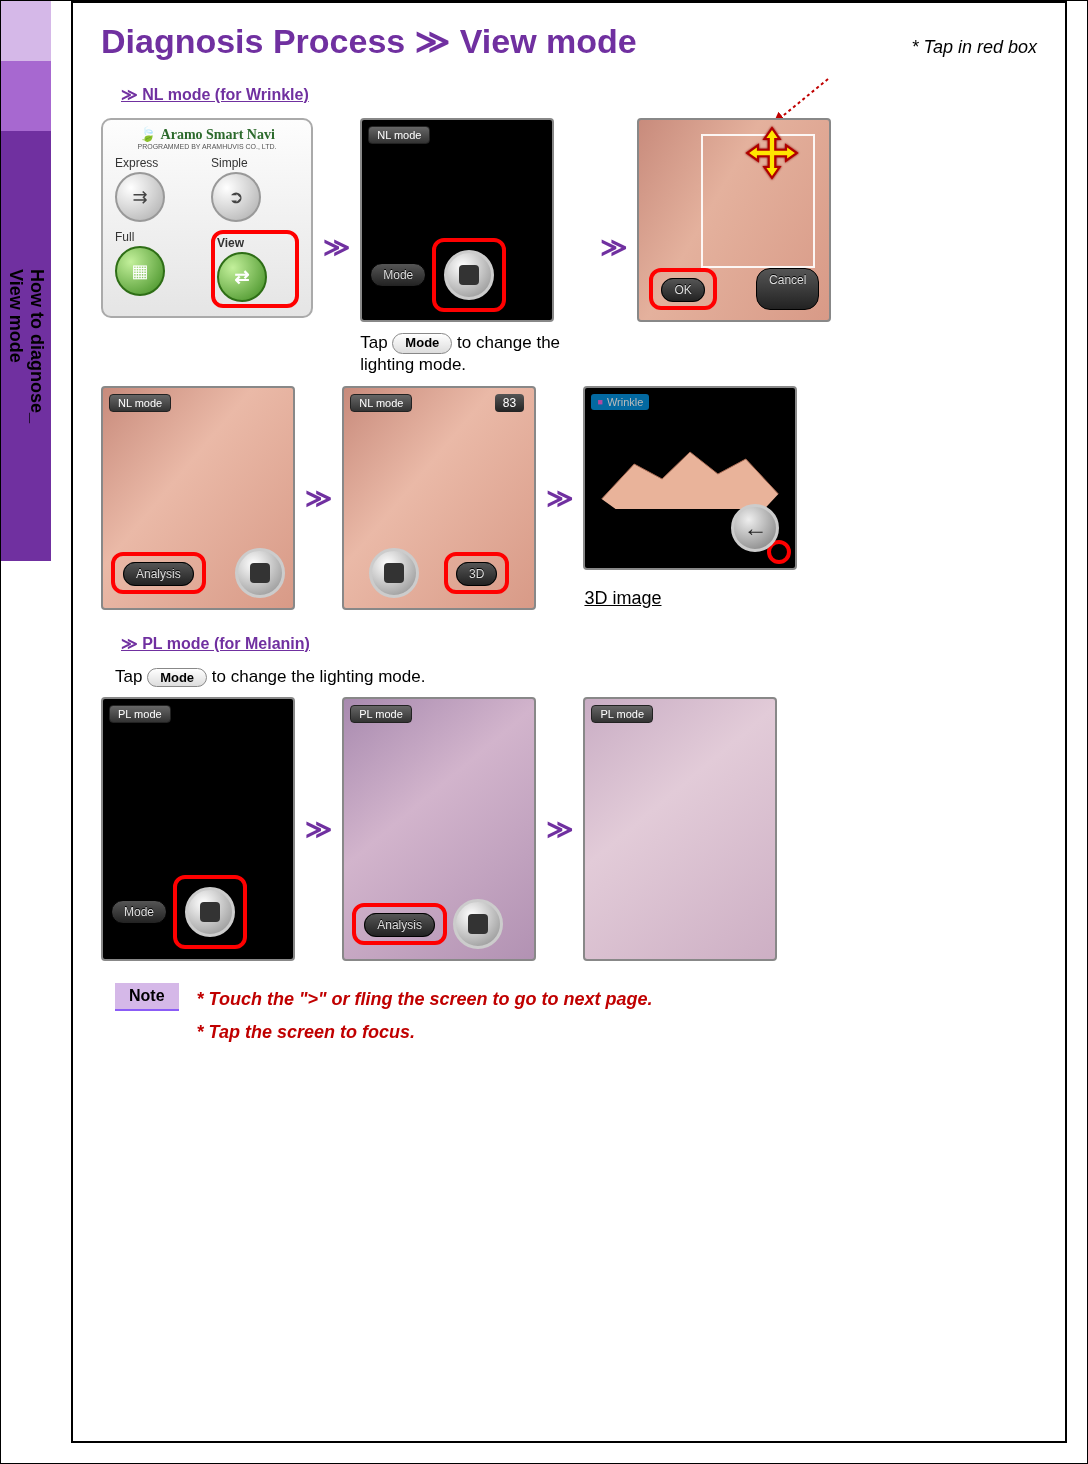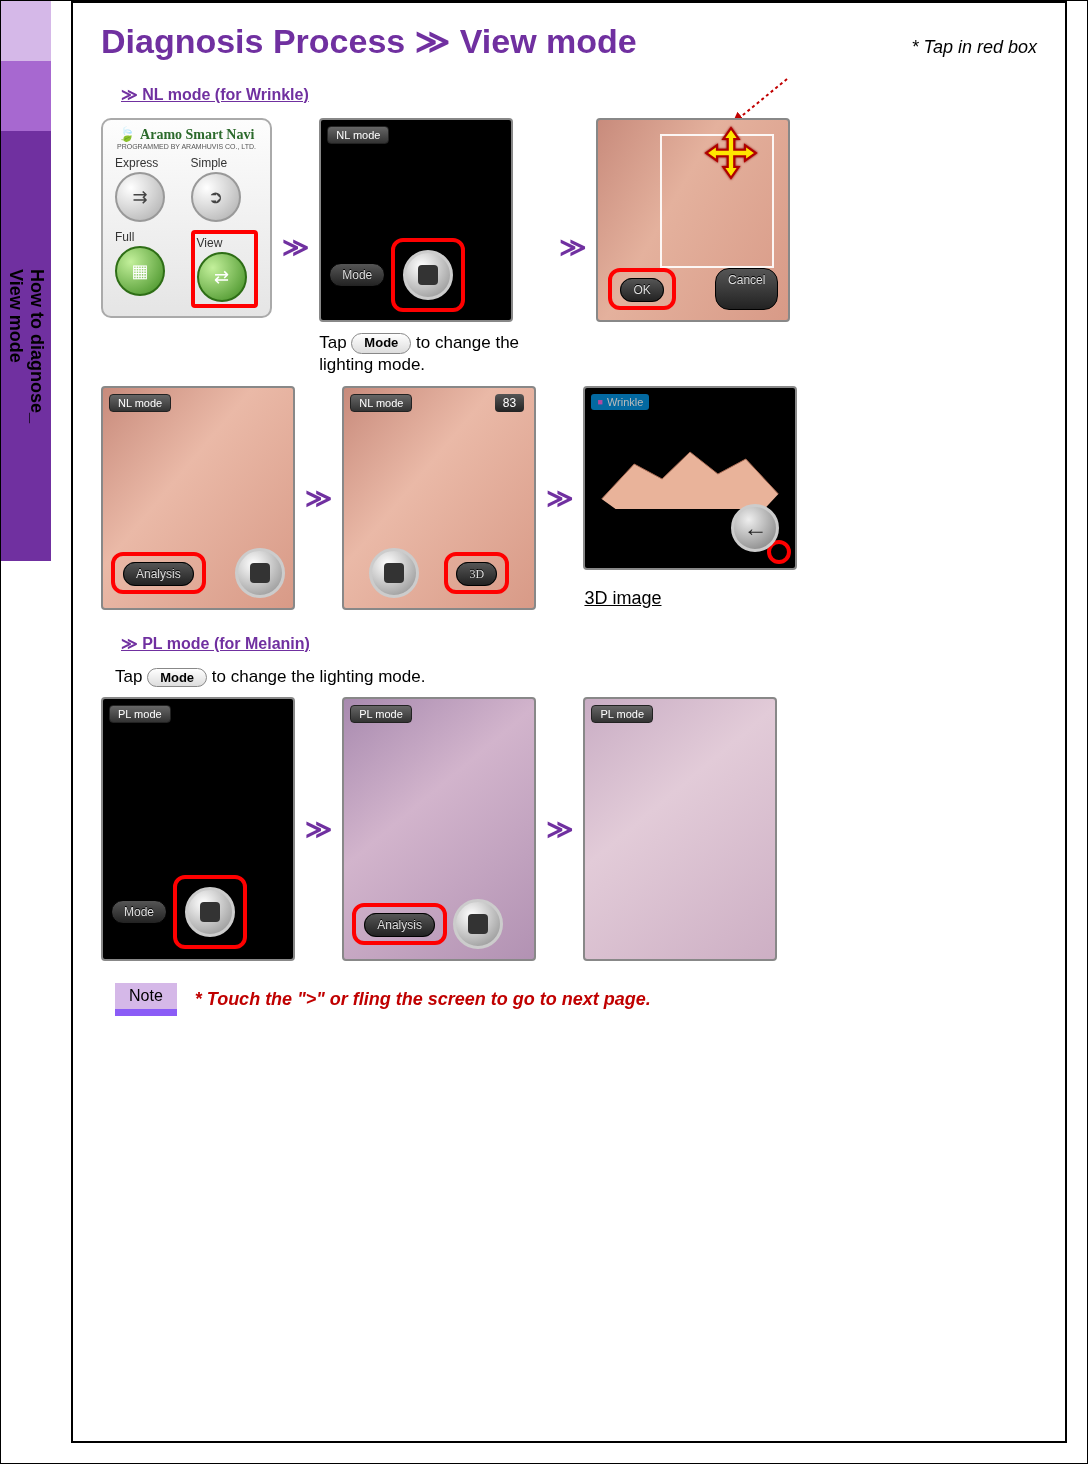--- a/index.html
+++ b/index.html
@@ -44,29 +44,29 @@
   .tap-note { font-style: italic; font-size:18px; }
   .section-h { color:#7030a0; font-size:16px; font-weight:bold; text-decoration: underline; margin: 24px 0 14px 20px;}
   .row { display:flex; align-items:flex-start; gap:10px; margin: 10px 0 4px 0; }
   .chev { color:#7030a0; font-size:26px; font-weight:bold; align-self:center; }
   .screenshot {
     border: 2px solid #888;
     background:#000;
     position: relative;
     border-radius: 4px;
   }
-  .ss-app { width:171px; height:200px; background:linear-gradient(#fdfdfd,#e5e5e5); border:2px solid #aaa; border-radius:10px; display:flex; flex-direction:column; align-items:center; padding:6px; box-sizing:border-box;}
+  .ss-app { width:212px; height:200px; background:linear-gradient(#fdfdfd,#e5e5e5); border:2px solid #aaa; border-radius:10px; display:flex; flex-direction:column; align-items:center; padding:6px; box-sizing:border-box;}
   .app-head { font-family: Georgia, serif; font-weight:bold; color:#2c6a2c; font-size:14px;}
   .app-sub { font-size:7px; color:#555; margin-bottom:6px;}
   .app-grid { display:grid; grid-template-columns:1fr 1fr; gap:8px; width:100%; padding:0 6px; box-sizing:border-box;}
   .app-btn { display:flex; flex-direction:column; align-items:flex-start; gap:2px;}
   .app-btn .circ { width:46px; height:46px; border-radius:50%; background: radial-gradient(circle at 30% 30%, #fff, #aaa); border:2px solid #999; display:flex; align-items:center; justify-content:center; font-size:18px; color:#444;}
   .app-btn.green .circ { background: radial-gradient(circle at 30% 30%, #c3f09b, #3c8a1e); color:#fff; border-color:#2e6e16;}
   .app-btn .lbl { font-size:12px; color:#333; }
-  .view-highlight { border:4px solid red; border-radius:4px; padding:2px;}
+  .view-highlight { border:4px solid red; border-radius:12px; padding:2px;font-weight:bold;}
   .ss1 { width:190px; height:200px; }
   .ss1 .nl-badge, .mode-badge-small { position:absolute; top:6px; left:6px; background:linear-gradient(#666,#333); color:#fff; font-size:11px; padding:2px 8px; border-radius:4px; border:1px solid #222;}
   .ss1 .mode-group { position:absolute; bottom:8px; left:8px; display:flex; align-items:center; gap:6px;}
   .pill-btn { background:linear-gradient(#555,#222); color:#ddd; font-size:12px; padding:4px 12px; border-radius:14px; border:1px solid #000; text-shadow:0 -1px #000;}
   .shutter { width:44px; height:44px; border-radius:50%; background:radial-gradient(circle at 35% 30%,#fff,#888); border:3px solid #ccc; display:flex; align-items:center; justify-content:center;}
   .shutter .inner{ width:20px; height:20px; background:#333; border-radius:4px; }
   .red-ring { border:4px solid red; border-radius:12px; padding:8px;}
   .ss2 { width:190px; height:200px; background:linear-gradient(120deg,#c88b7c,#e4b19d 40%,#d89a87); }
   .ss2 .whitebox { position:absolute; top:14px; right:14px; width:110px; height:130px; border:2px solid rgba(255,255,255,0.9);}
   .move-cross { position:absolute; top:6px; right:30px; width:54px; height:54px; }
@@ -85,21 +85,21 @@
   .ss-3d .surf { position:absolute; left:12px; right:12px; top:46px; height:80px; }
   .ss-3d .surf svg{ width:100%; height:100%;}
   .ss-3d .back-btn { position:absolute; bottom:8px; right:8px; width:42px; height:42px; border-radius:50%; background:radial-gradient(circle at 35% 30%,#eee,#777); border:3px solid #ccc; display:flex; align-items:center; justify-content:center; font-size:24px; color:#222;}
   .caption-3d { font-size:18px; margin:18px 0 0 1px;text-decoration:underline; }
   .pl-row .screenshot{ width:190px; height:260px; }
   .pl1 { background:#000;}
   .pl-skin { background:linear-gradient(140deg,#a88aaf,#d2b4cc 40%,#b292b3); }
   .pl2-skin { background:linear-gradient(140deg,#c9adc4,#e2cbd8 40%,#cdafc4);}
   .pl-row .bottom-bar { position:absolute; bottom:10px; left:8px; display:flex; align-items:center; gap:6px;}
   .note-row { display:flex; align-items:flex-start; gap:18px; margin-top:22px; margin-left:14px;}
-  .note-badge { background:#d5b8e8; border-bottom:7px solid #8b5cf6; padding:4px 14px; font-weight:normal; font-size:16px; height:fit-content;}
+  .note-badge { background:#d5b8e8; border-bottom:2px solid #8b5cf6; padding:4px 14px; font-weight:bold; font-size:16px; height:fit-content;}
   .note-text { color:#c00000; font-weight:bold; font-style:italic; font-size:18px; line-height:1.8;}
   .col { display:flex; flex-direction:column; align-items:flex-start;}
   .leaf-icon::before{ content:"\1F343"; margin-right:4px; font-style:normal;}
 </style>
 </head>
 <body>
 
 <div class="page">
 
   <div class="side-tabs">
@@ -205,21 +205,21 @@
               <span class="inner"></span>
             </span>
         </div>
       </div>
 
       <span class="chev">≫</span>
 
       <div class="screenshot ss skin">
         <div class="mode-badge-small">NL mode</div>
         <div class="score">83</div>
-        <div class="bottom-bar" style="justify-content:center; gap:25px;font-family:Liberation Serif, serif;">
+        <div class="bottom-bar" style="justify-content:center; gap:25px;">
           <span class="shutter">
               <span class="inner"></span>
             </span>
           <span class="red-ring"><span class="pill-btn">3D</span></span>
         </div>
       </div>
 
       <span class="chev">≫</span>
 
       <div class="col">
@@ -276,17 +276,18 @@
 
       <div class="screenshot pl2-skin">
         <div class="mode-badge-small">PL mode</div>
       </div>
     </div>
 
     <div class="note-row">
       <div class="note-badge">Note</div>
       <div class="note-text">
         <div>* Touch the "&gt;" or fling the screen to go to next page.</div>
+        <div>* Tap the screen to focus.</div>
       </div>
     </div>
 
   </div>
 </div>
 
 </body></html>

